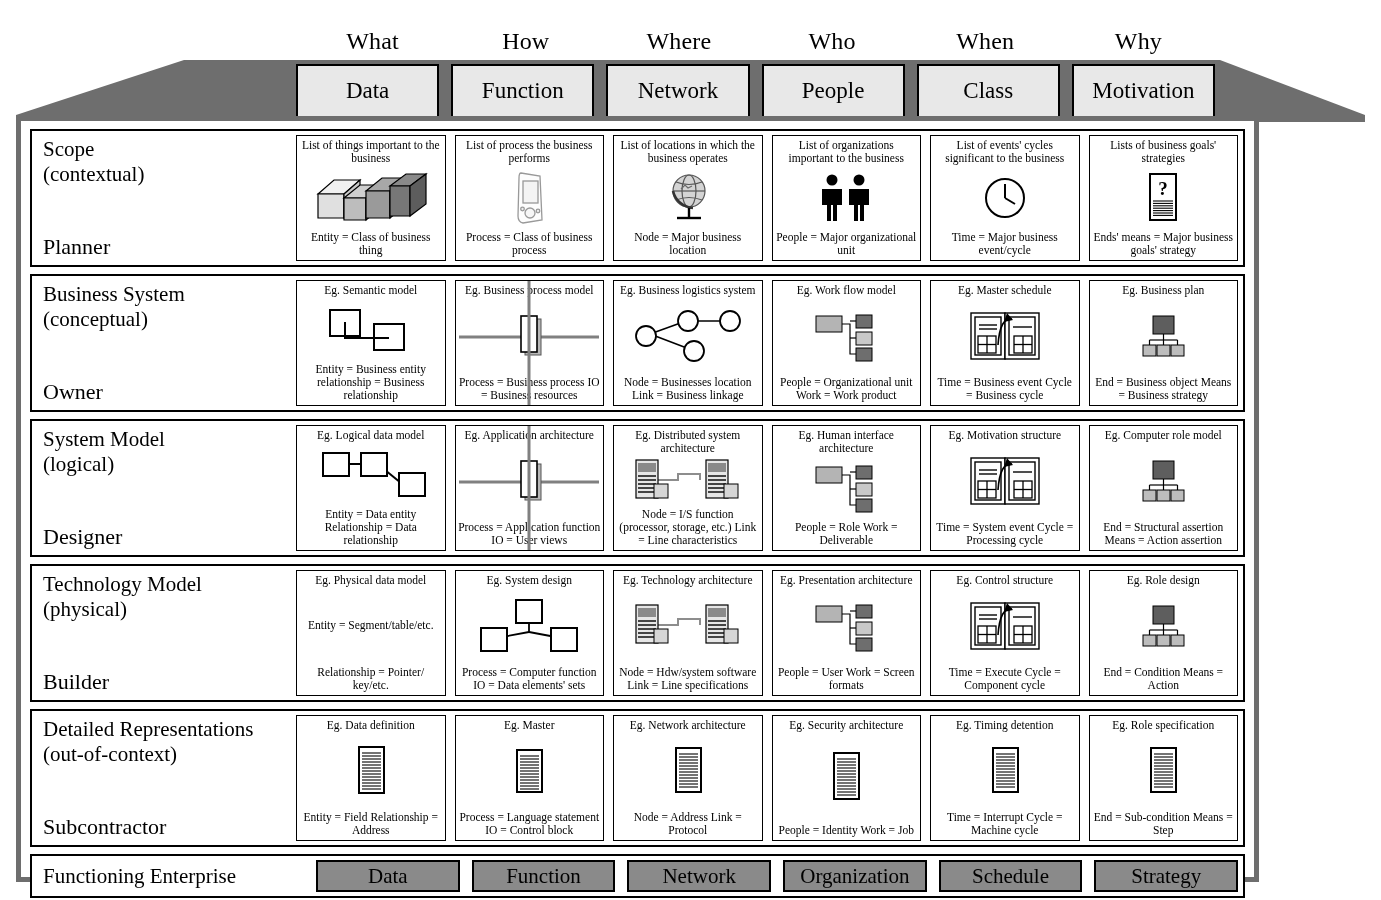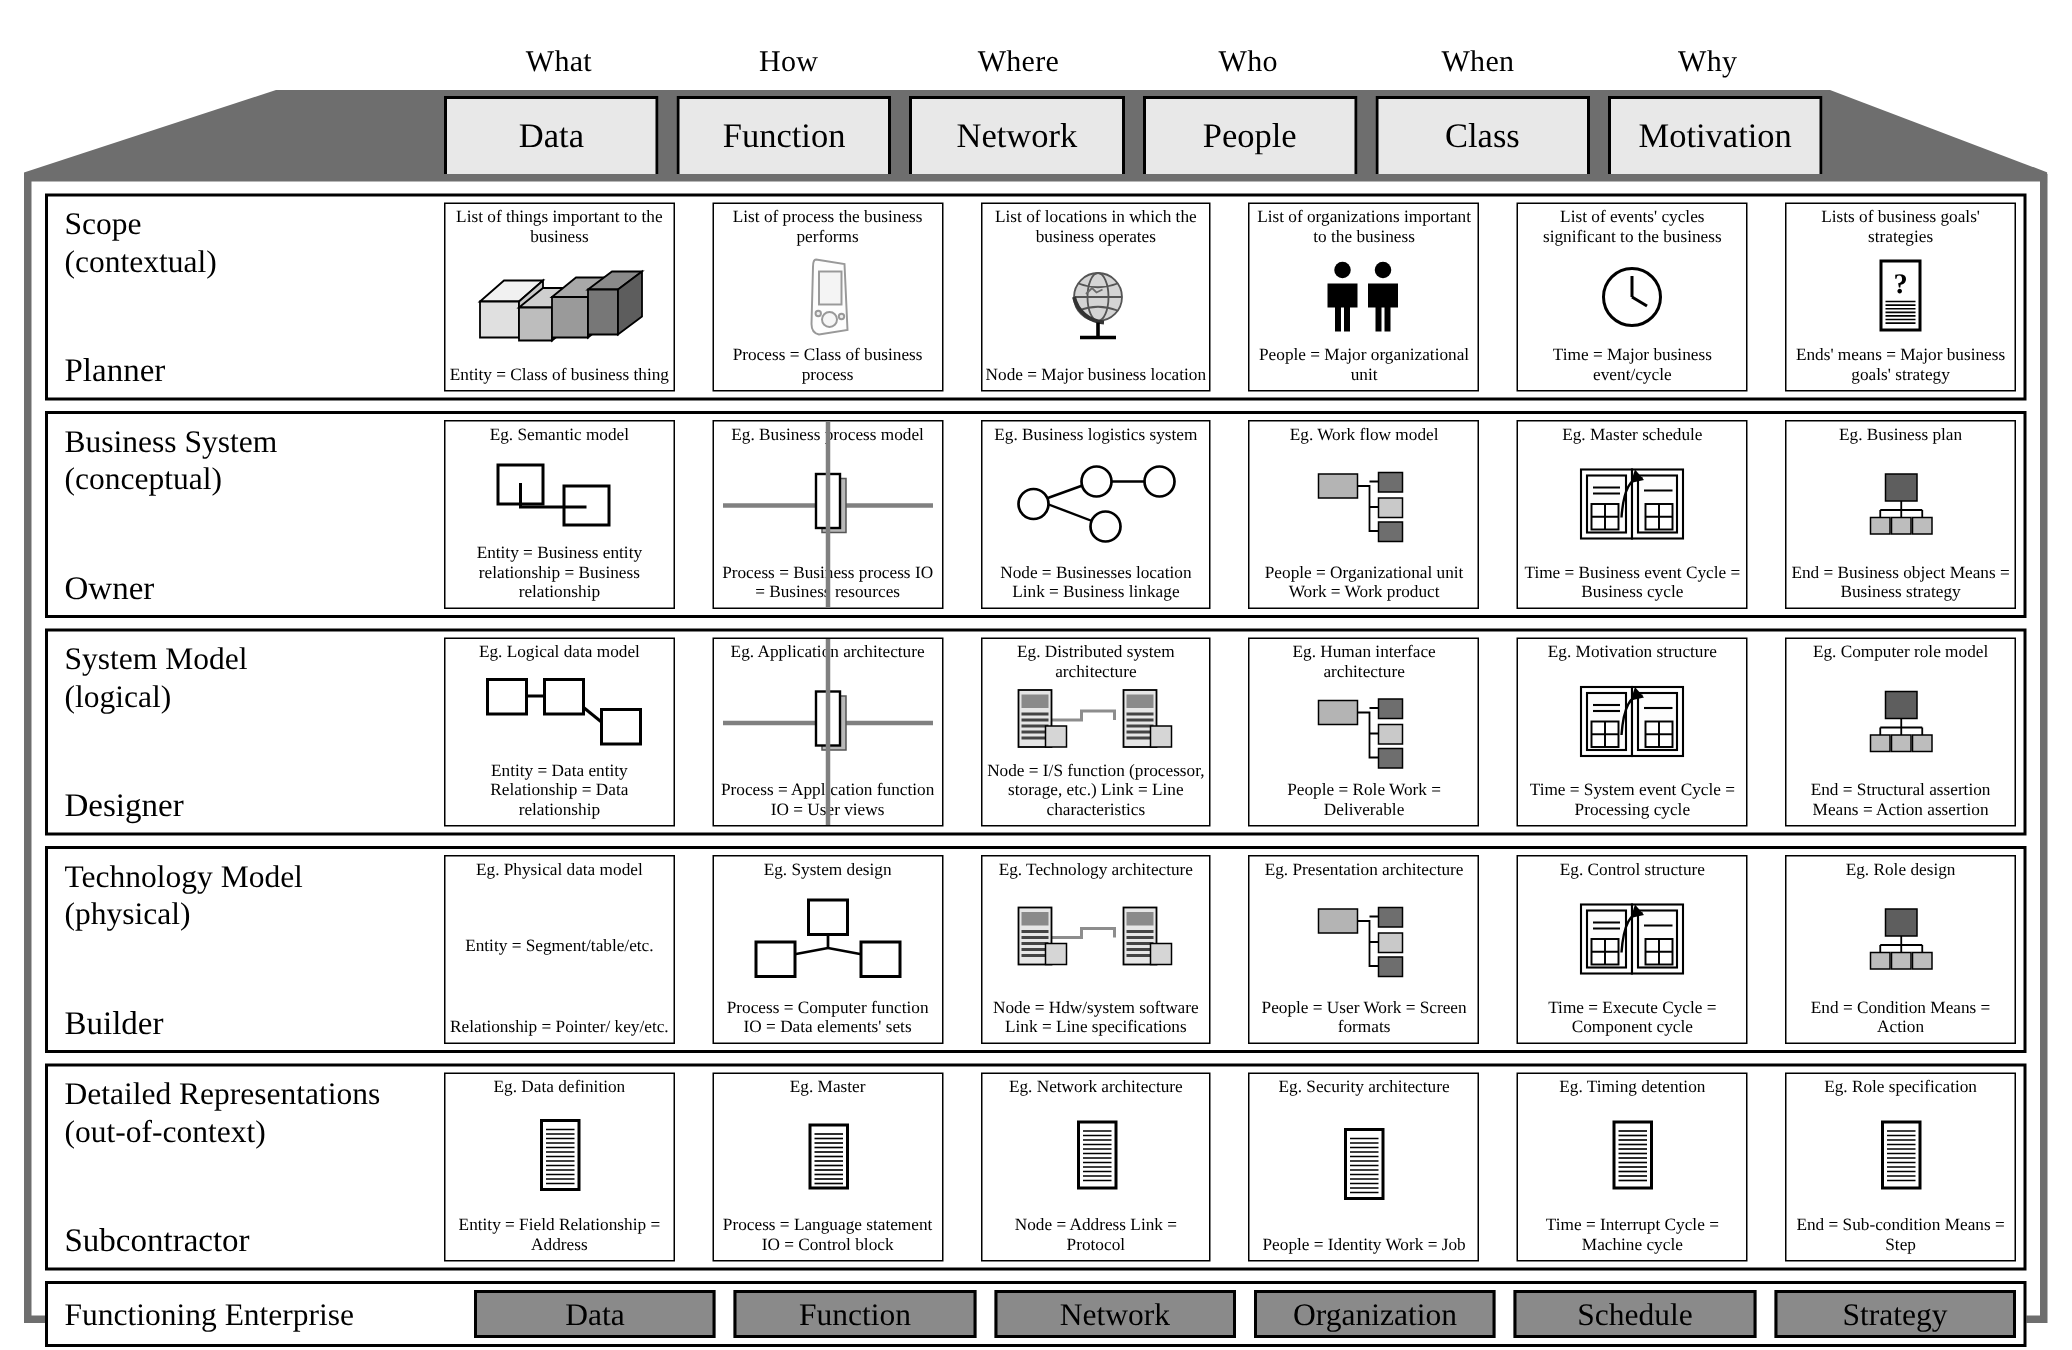--- a/index.html
+++ b/index.html
@@ -17,21 +17,21 @@
   
   #interrogatives {
     position: absolute;
     left: 296px; top: 24px;
     width: 919px; height: 36px;
     display: flex;
   }
   .interrog {
     flex: 1 1 0;
     text-align: center;
-    font-size: 20px;
+    font-size: 24px;
     line-height: 34px;
     letter-spacing: .2px;
   }
 
   
   #header-band {
     position: absolute;
     left: 16px; top: 60px;
     width: 1349px; height: 62px;
   }
@@ -56,21 +56,21 @@
     display: flex;
     align-items: center;
     justify-content: center;
     font-size: 23px;
   }
 
   
   #frame {
     position: absolute;
     left: 16px; top: 116px;
-    width: 1349px; height: 766px;
+    width: 1243px; height: 766px;
     border: 5px solid #6e6e6e;
     background: #fff;
     box-sizing: border-box;
     padding: 8px 9px 8px 9px;
   }
 
   .row {
     border: 2px solid #000;
     box-sizing: border-box;
     display: flex;
@@ -104,21 +104,21 @@
     display: flex;
     align-items: center;
     padding-top: 0; padding-bottom: 0;
   }
   .row.last .row-title { font-size: 21px; line-height: 24px; }
 
   
   .cells {
     flex: 1 1 auto;
     display: flex;
-    gap: 25px;
+    gap: 9px;
     padding: 4px 5px 4px 0;
     box-sizing: border-box;
   }
   .cell {
     flex: 1 1 0;
     border: 1.5px solid #000;
     box-sizing: border-box;
     position: relative;
     background: #fff;
     display: flex;

